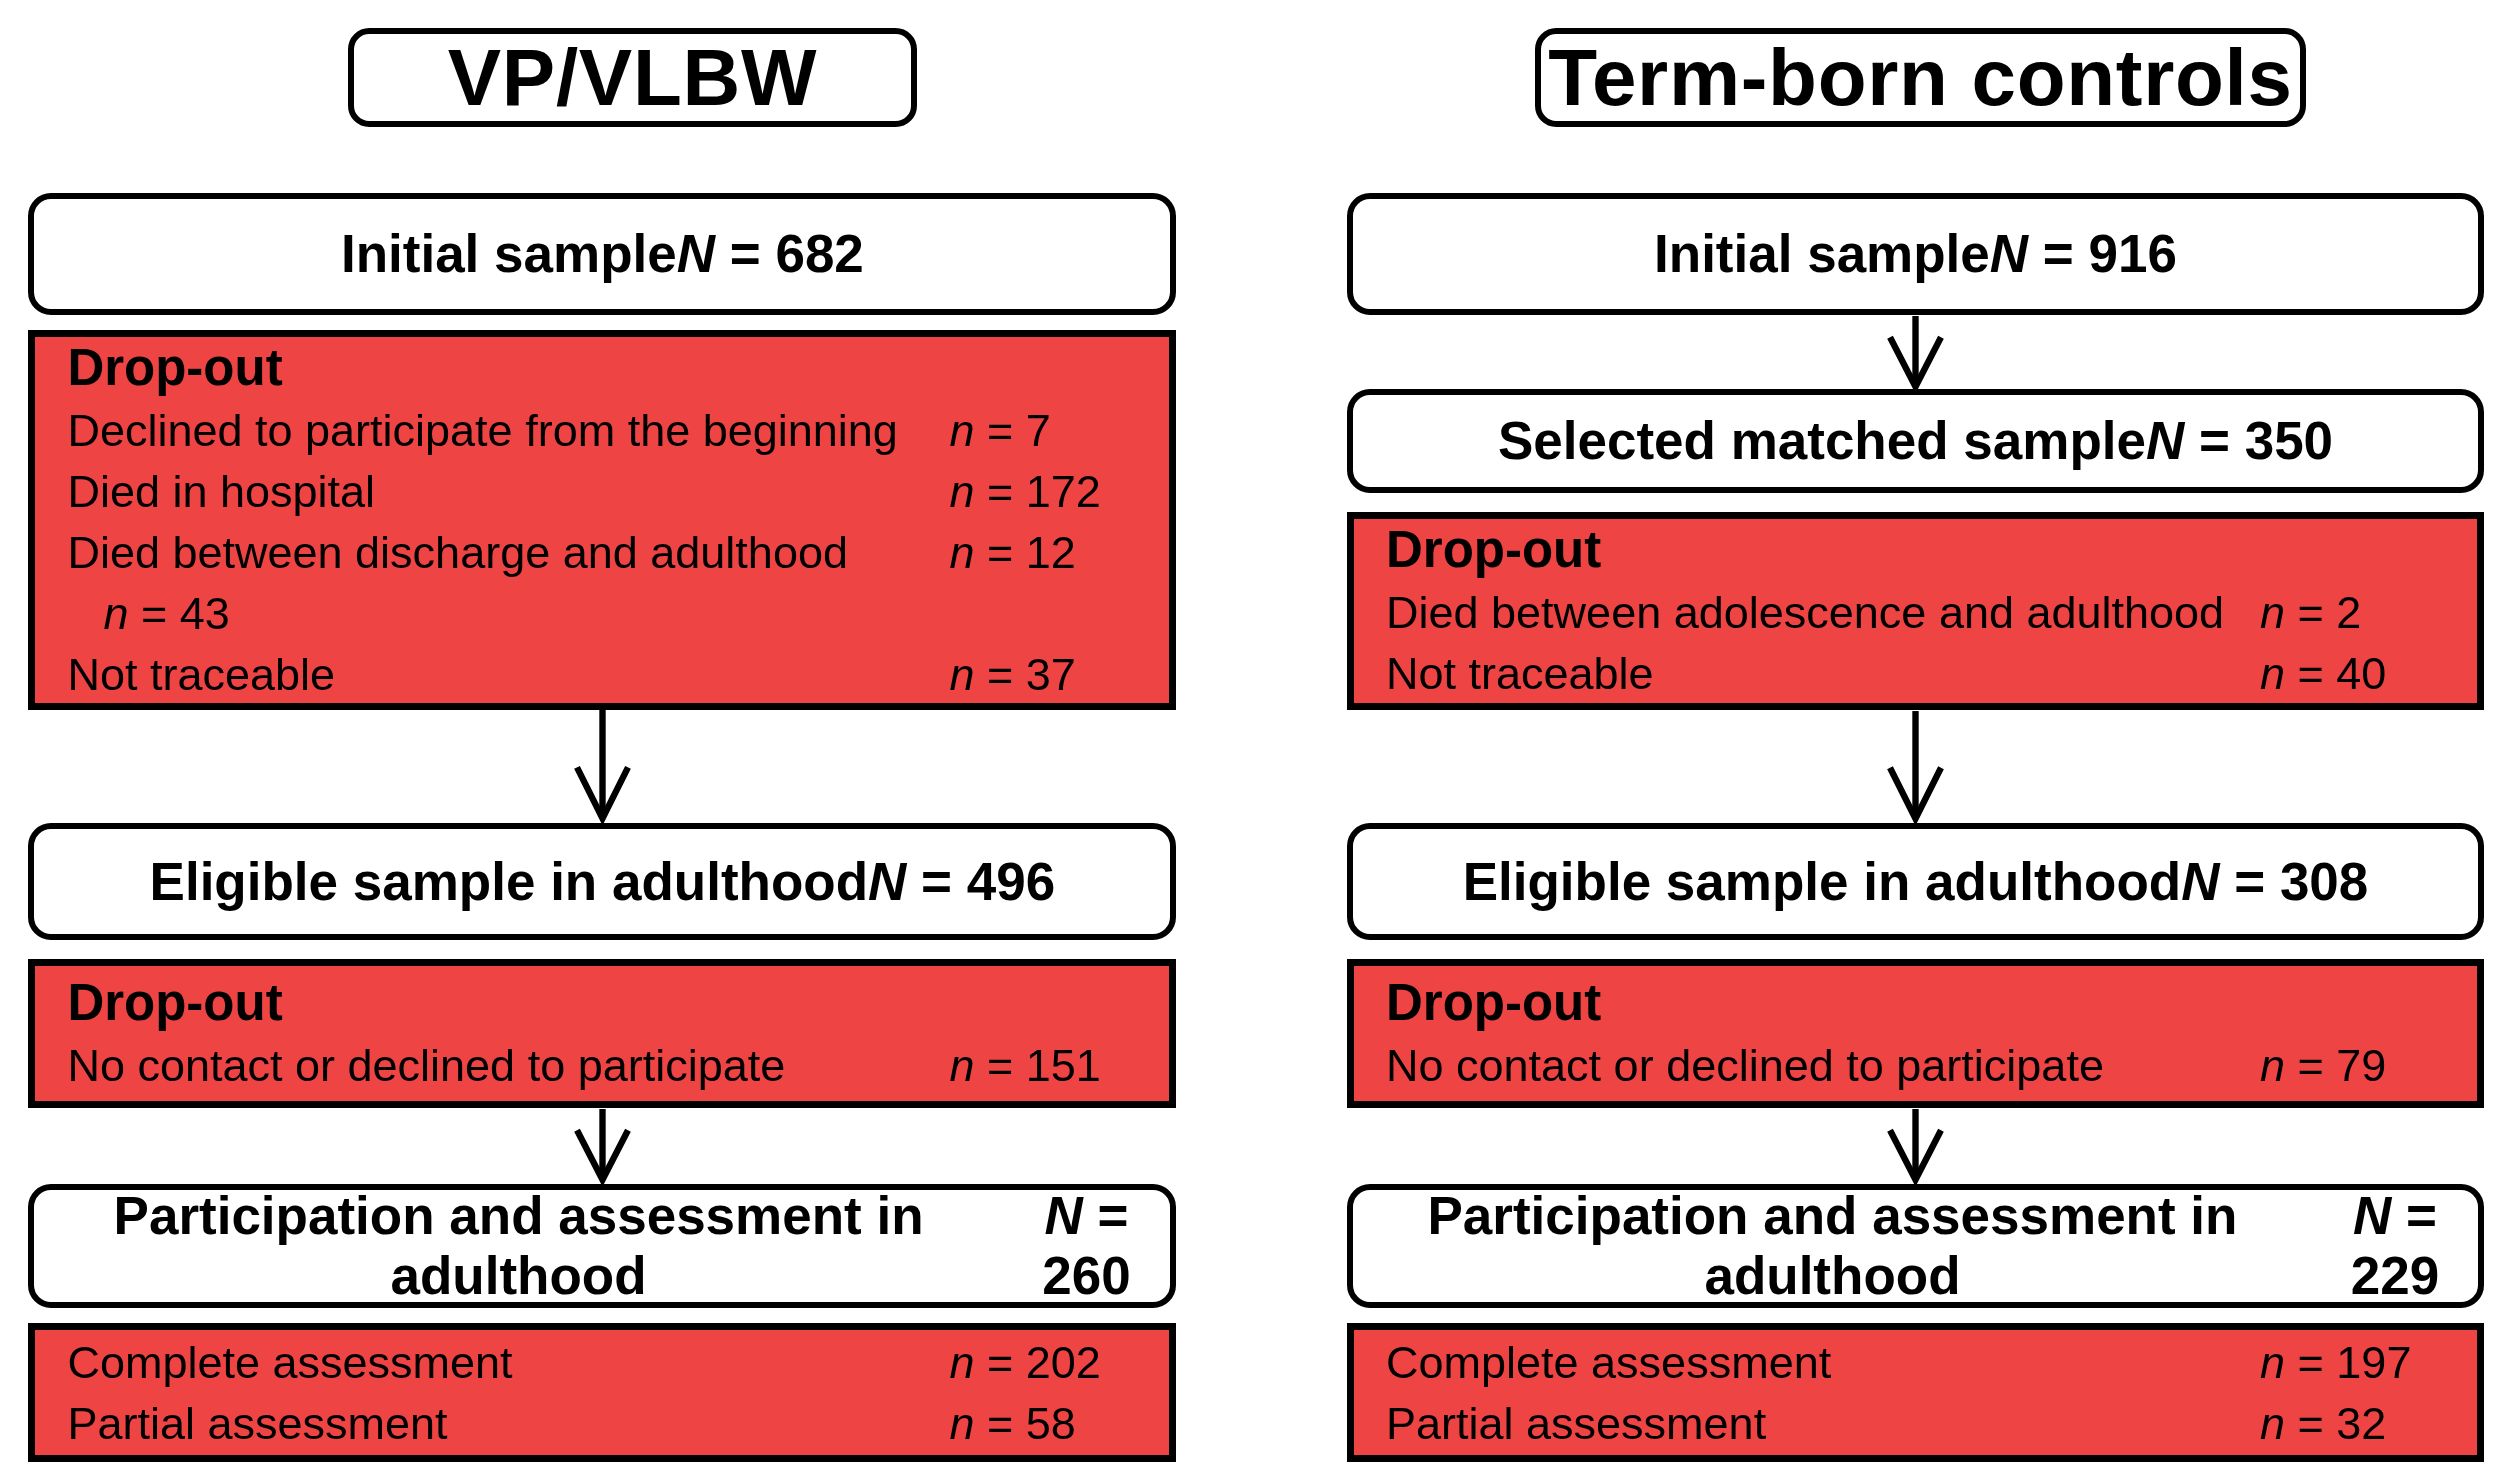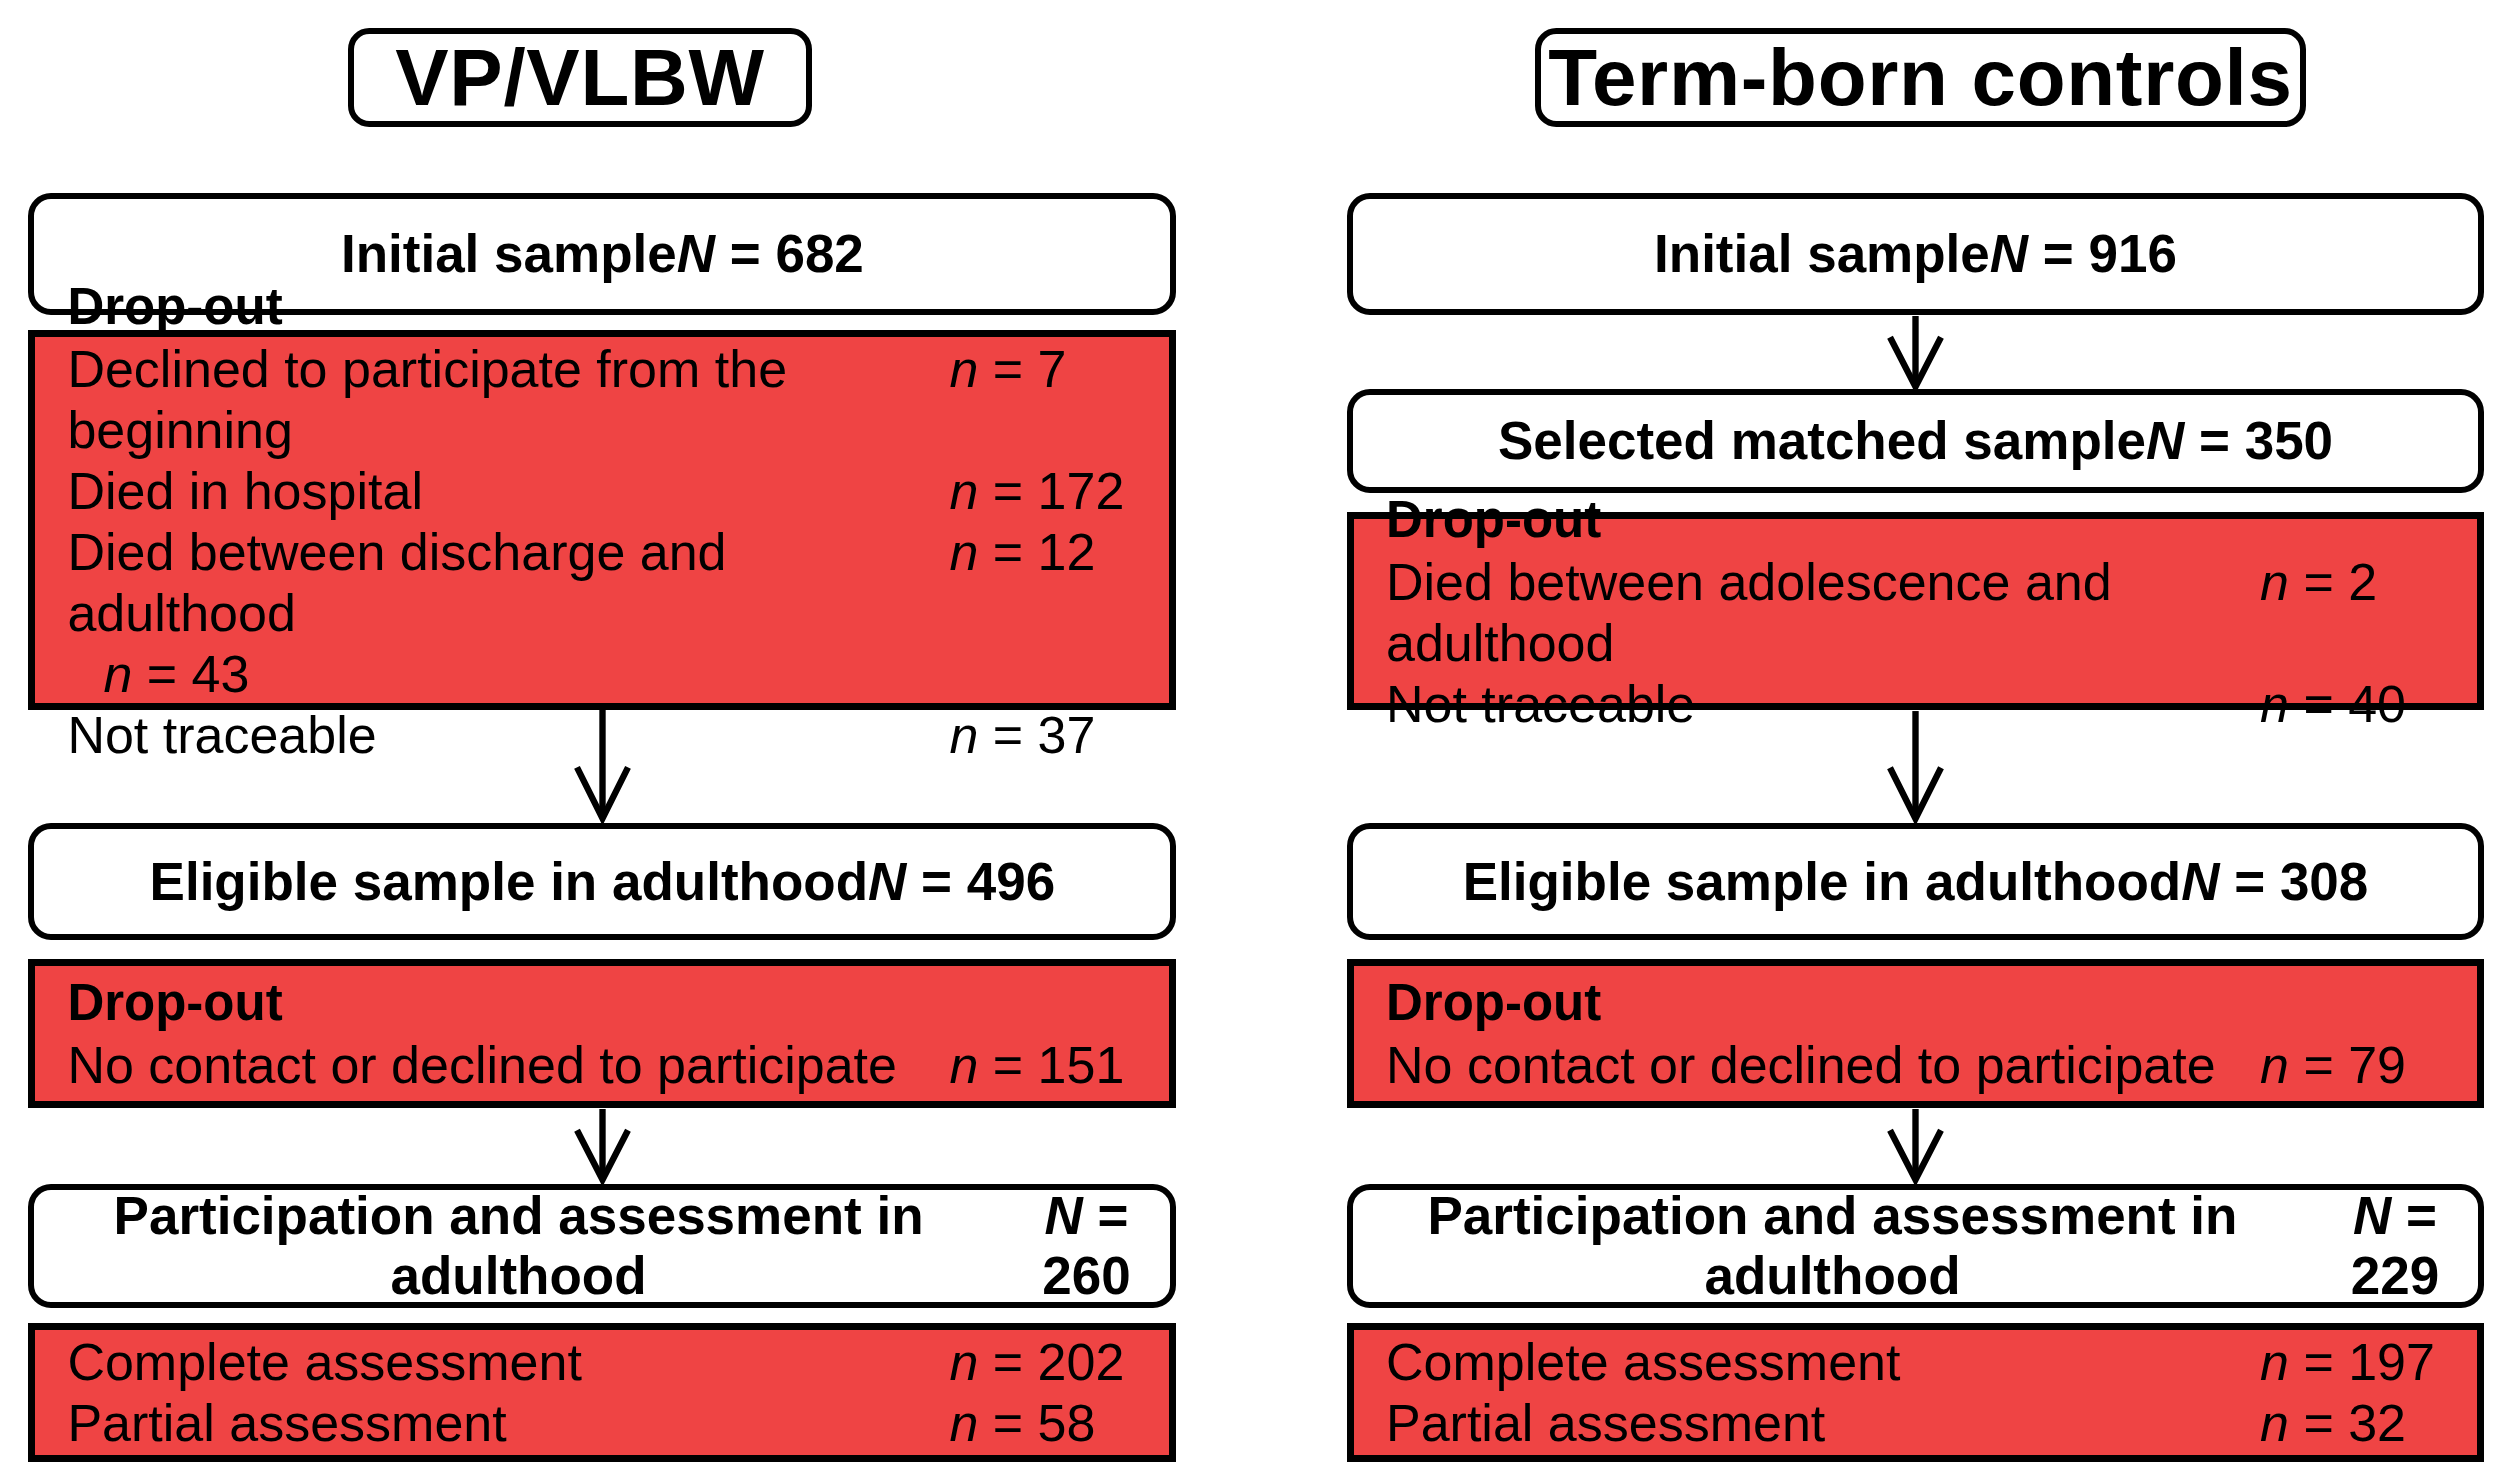--- a/index.html
+++ b/index.html
@@ -16,33 +16,33 @@
     position:absolute; box-sizing:border-box; border:6.4px solid #000; border-radius:23px;
     display:flex; align-items:center; justify-content:center;
     text-align:center; background:#fff;
   }
   .rbox .hline { font-size:53px; font-weight:bold; line-height:60px; }
   .sbox {
     position:absolute; box-sizing:border-box; border:7.1px solid #000; background:#ef4444;
     padding:5.7px 32px; display:flex; flex-direction:column; justify-content:center;
   }
   .dhead { font-size:51px; font-weight:bold; line-height:64px; }
-  .drow { display:flex; font-size:52px; line-height:61px; }
+  .drow { display:flex; font-size:45px; line-height:61px; }
   .dlabel { flex:1 1 auto; }
   .dval-l { flex:0 0 188px;margin-left:36px; }
   .dval-r { flex:0 0 185px; }
   .it { font-style:italic; }
   .arrow { position:absolute; }
 </style>
 </head>
 <body>
 
 <div class="canvas">
 
-  <div class="tbox" style="left:348px; top:28.4px; width:464px; height:99px;">
+  <div class="tbox" style="left:348px; top:28.4px; width:569px; height:99px;">
     <span>VP/VLBW</span>
   </div>
 
   <div class="rbox" style="left:28.4px; top:193px; width:1148px; height:122px;">
     <div class="hline">Initial sample</div>
     <div class="hline"><span class="it">N</span> <span>= 682</span></div>
   </div>
 
   <div class="sbox" style="left:28.4px; top:330px; width:1148px; height:380px;">
     <div class="dhead">Drop-out</div>

